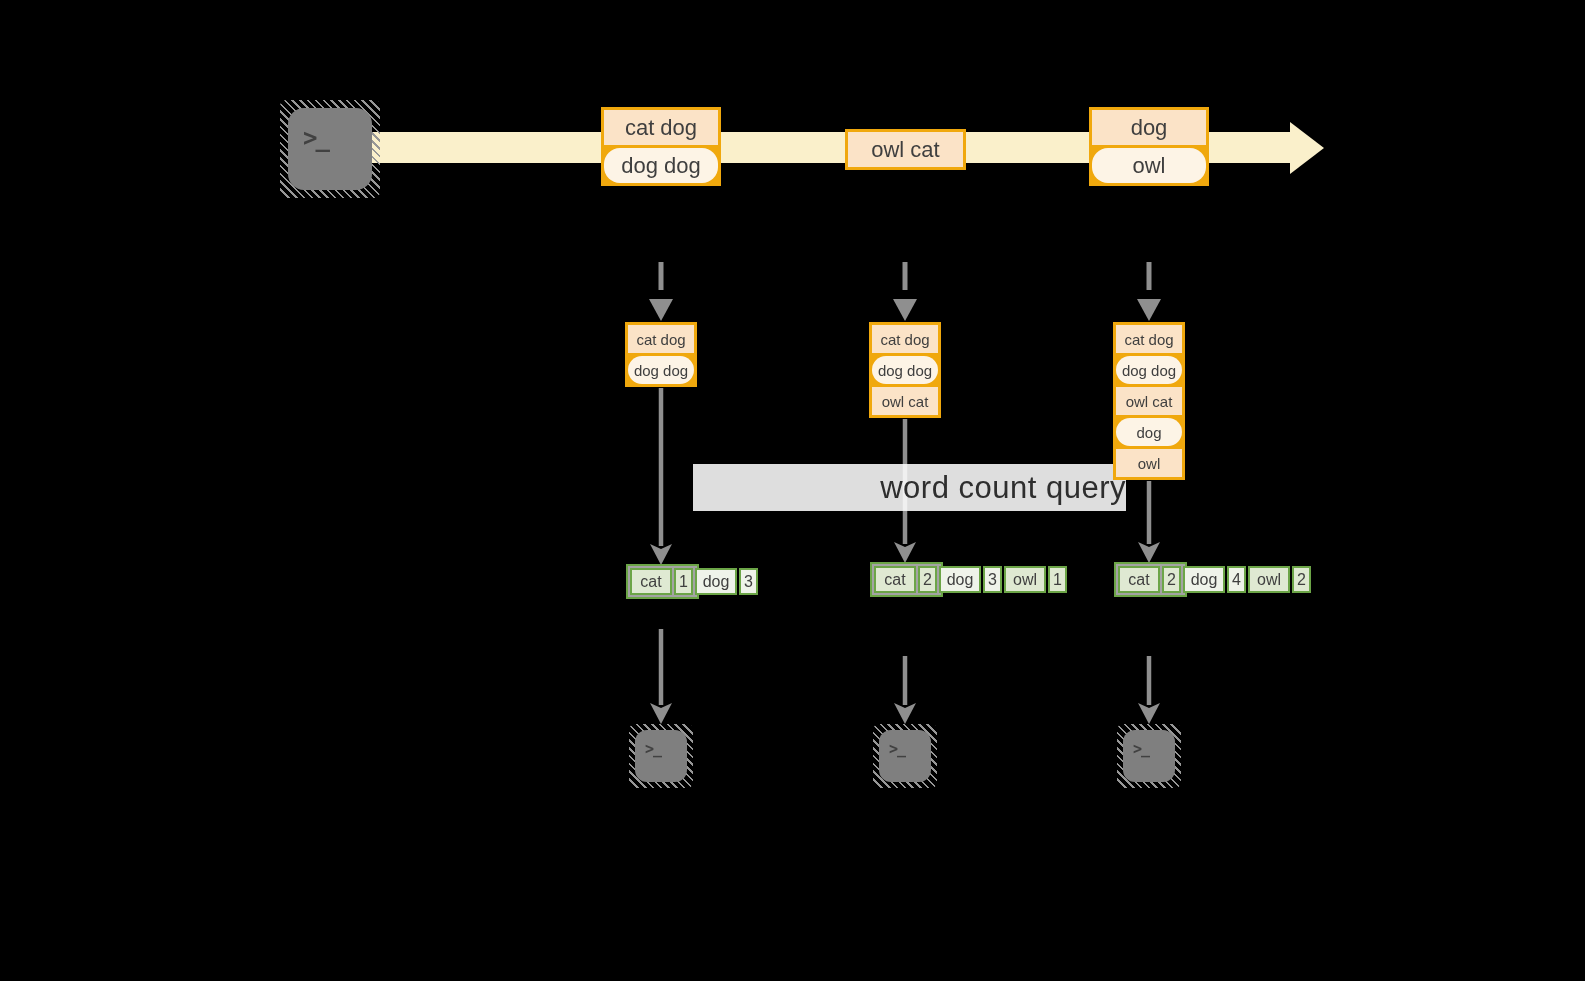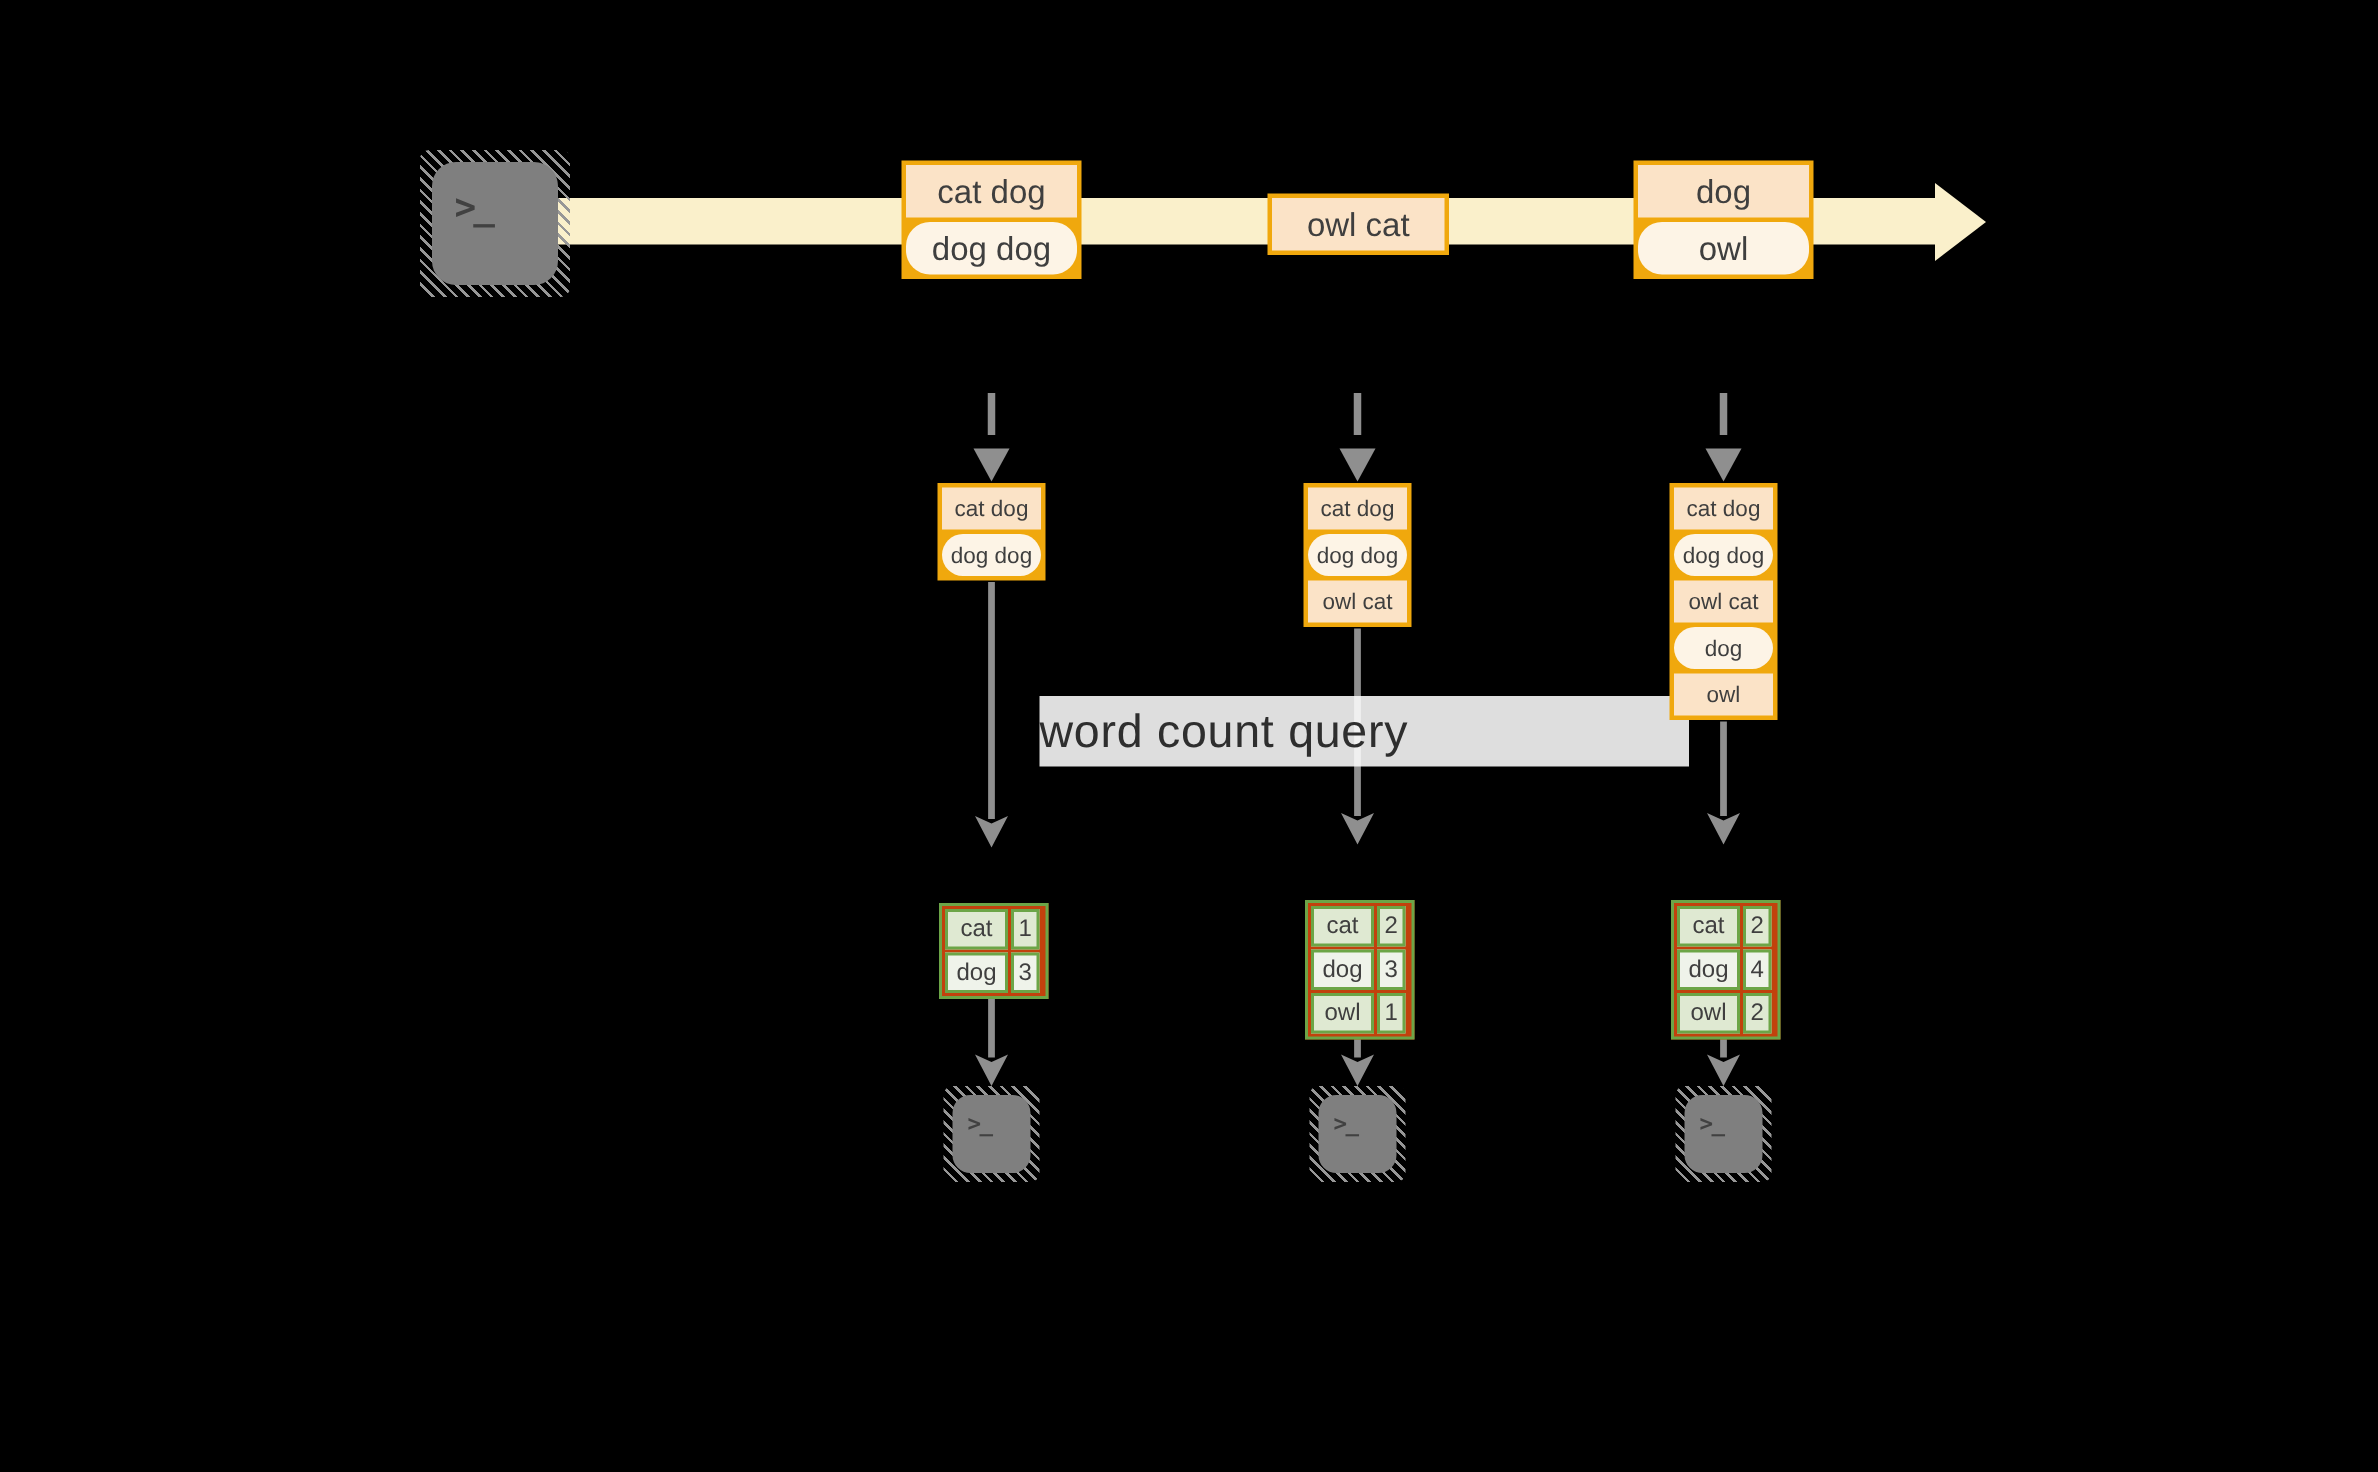--- a/index.html
+++ b/index.html
@@ -30,26 +30,26 @@
   
   .obox{position:absolute;background:#f0a80d;padding:3px;display:flex;flex-direction:column;gap:3px;box-sizing:border-box;}
   .ocell{display:flex;align-items:center;justify-content:center;line-height:1;}
   .peach{background:#fbe3c7;} .cream{background:#fdf4e6;border-radius:16px;}
   .obig .ocell{height:35px;font-size:22px;}
   .osm  .ocell{height:28px;font-size:15px;}
   .obig{width:120px;} .osm{width:72px;}
 
   
   .query-band{position:absolute;left:693px;top:464px;width:433px;height:47px;
-    background:rgba(255,255,255,0.87);display:flex;align-items:center;justify-content:flex-start;}
+    background:rgba(255,255,255,0.87);display:flex;align-items:center;justify-content:flex-end;}
   .query-band span{font-size:31px;color:#2e2e2e;letter-spacing:0.5px;}
 
   
-  .gtable{position:absolute;background:#c2410c;border:2px solid #6ca547;padding:2px;
-    display:flex;flex-direction:column;gap:2px;box-sizing:content-box;width:65px;margin-top:38px;}
+  .gtable{position:absolute;background:#a3a3a3;border:2px solid #6ca547;padding:2px;
+    display:flex;flex-direction:row;gap:2px;box-sizing:content-box;width:65px;}
   .grow{display:flex;gap:2px;}
   .gcell{border:2px solid #6ca547;display:flex;align-items:center;justify-content:center;
     height:23px;font-size:16px;line-height:1;}
   .gword{width:38px;} .gnum{width:15px;}
   .sage{background:#dfe9d2;} .lgreen{background:#eff3ea;}
 
   
   .arrows{position:absolute;left:0;top:0;width:1585px;height:981px;}
   .aline{stroke:#8f8f8f;stroke-width:4.5;fill:none;}
   .adash{stroke:#8f8f8f;stroke-width:5;fill:none;stroke-dasharray:28 12;}

